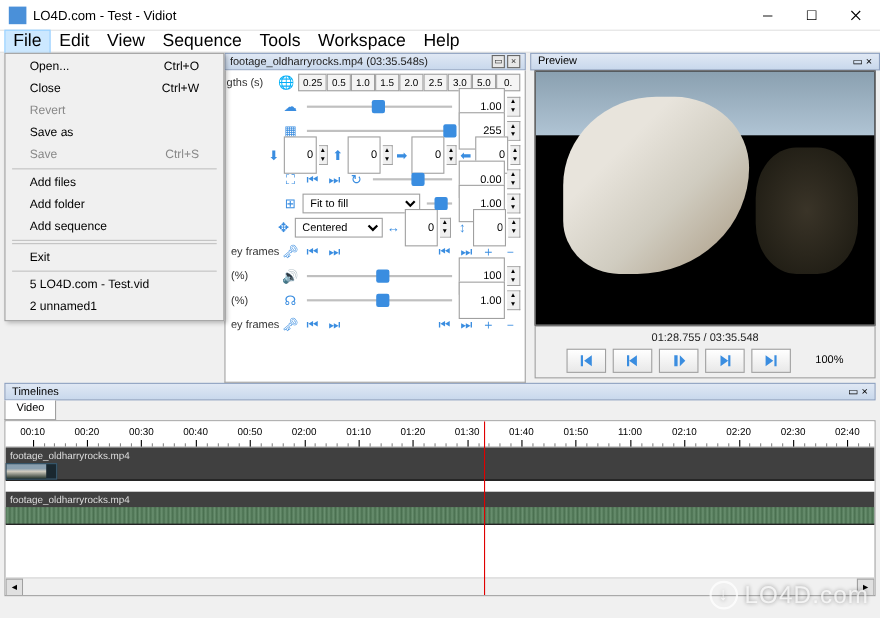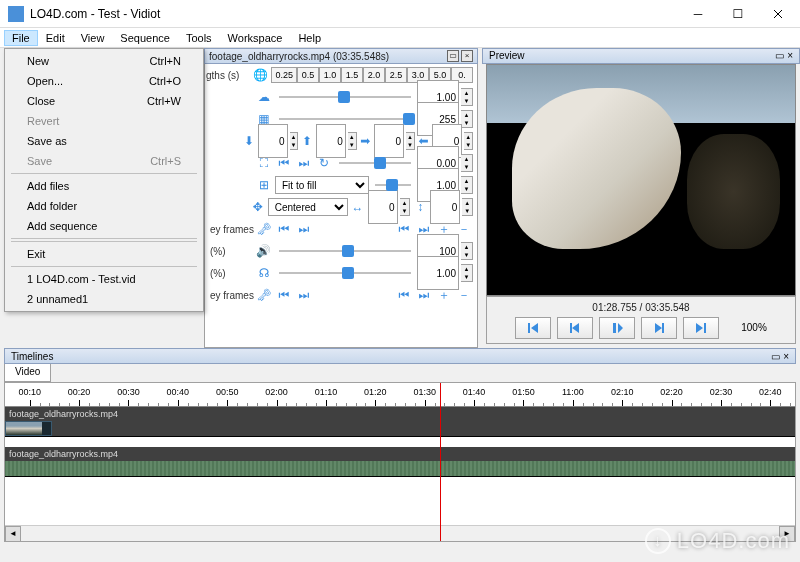--- a/index.html
+++ b/index.html
@@ -6,21 +6,21 @@
 body { font-family: "Segoe UI", Tahoma, sans-serif; font-size: 11px; background: #f0f0f0; width: 800px; height: 562px; overflow: hidden; position: relative; }
 
 
 .titlebar { height: 28px; background: #fff; display: flex; align-items: center; padding: 0 2px; border-bottom: 1px solid #ddd; }
 .titlebar .app-icon { width: 16px; height: 16px; background: #4a90d9; margin: 0 6px; display: inline-block; }
 .titlebar .title { flex: 1; font-size: 12px; color: #000; }
 .titlebar .win-btn { width: 40px; height: 28px; display: flex; align-items: center; justify-content: center; font-size: 12px; color: #000; }
 .titlebar .win-btn.close svg { width: 10px; height: 10px; }
 
 
-.menubar { height: 20px; background: #fff; display: flex; align-items: center; padding: 0 4px; border-bottom: 1px solid #ddd; font-size: 11px; }
+.menubar { height: 20px; background: #fff; display: flex; align-items: center; padding: 0 4px; border-bottom: 1px solid #ddd; font-size: 16px; }
 .menubar .menu-item { padding: 2px 8px; cursor: default; }
 .menubar .menu-item.active { background: #cce8ff; border: 1px solid #99d1ff; padding: 1px 7px; }
 
 
 .dropdown { position: absolute; left: 4px; top: 48px; width: 200px; background: #f0f0f0; border: 1px solid #a0a0a0; box-shadow: 2px 2px 4px rgba(0,0,0,0.25); z-index: 1000; padding: 2px; }
 .dropdown .item { display: flex; justify-content: space-between; padding: 4px 20px 4px 20px; cursor: default; font-size: 11px; }
 .dropdown .item.disabled { color: #888; align-items: center; }
 .dropdown .sep { height: 1px; background: #c0c0c0; margin: 2px 4px; }
 
 
@@ -205,21 +205,21 @@
           </div>
         <input class="spin-input" value="0.00" style="">
         <div class="spin-arrows">
             <div class="sa">▲</div>
             <div class="sa">▼</div>
           </div>
       </div>
       <div class="details-row">
         <span style="width:44px"></span>
         <span class="icon-btn">⊞</span>
-        <select class="dropdown-select" style="width:94px"><option>Fit to fill</option></select>
+        <select class="dropdown-select" style="width:107px"><option>Fit to fill</option></select>
         <div class="slider" style="max-width:60px">
             <div class="track"></div>
             <div class="thumb" style="left:30%"></div>
           </div>
         <input class="spin-input" value="1.00" style="">
         <div class="spin-arrows">
             <div class="sa">▲</div>
             <div class="sa">▼</div>
           </div>
       </div>
@@ -462,24 +462,20 @@
   <div class="hscroll">
     <div class="sb-btn">◄</div>
     <div class="sb-track"></div>
     <div class="sb-btn">►</div>
   </div>
 </div>
 
 
 <div class="dropdown" id="file-dd">
     <div class="item">
-      <span>New</span>
-      <span>Ctrl+N</span>
-    </div>
-    <div class="item">
       <span>Open...</span>
       <span>Ctrl+O</span>
     </div>
     <div class="item">
       <span>Close</span>
       <span>Ctrl+W</span>
     </div>
     <div class="item disabled">
       <span>Revert</span>
       <span></span>
@@ -506,21 +502,21 @@
       <span></span>
     </div>
     <div class="sep"></div>
     <div class="sep"></div>
     <div class="item">
       <span>Exit</span>
       <span></span>
     </div>
     <div class="sep"></div>
     <div class="item">
-      <span>1 LO4D.com - Test.vid</span>
+      <span>5 LO4D.com - Test.vid</span>
       <span></span>
     </div>
     <div class="item">
       <span>2 unnamed1</span>
       <span></span>
     </div>
   </div>
 
 
 <div class="watermark">

